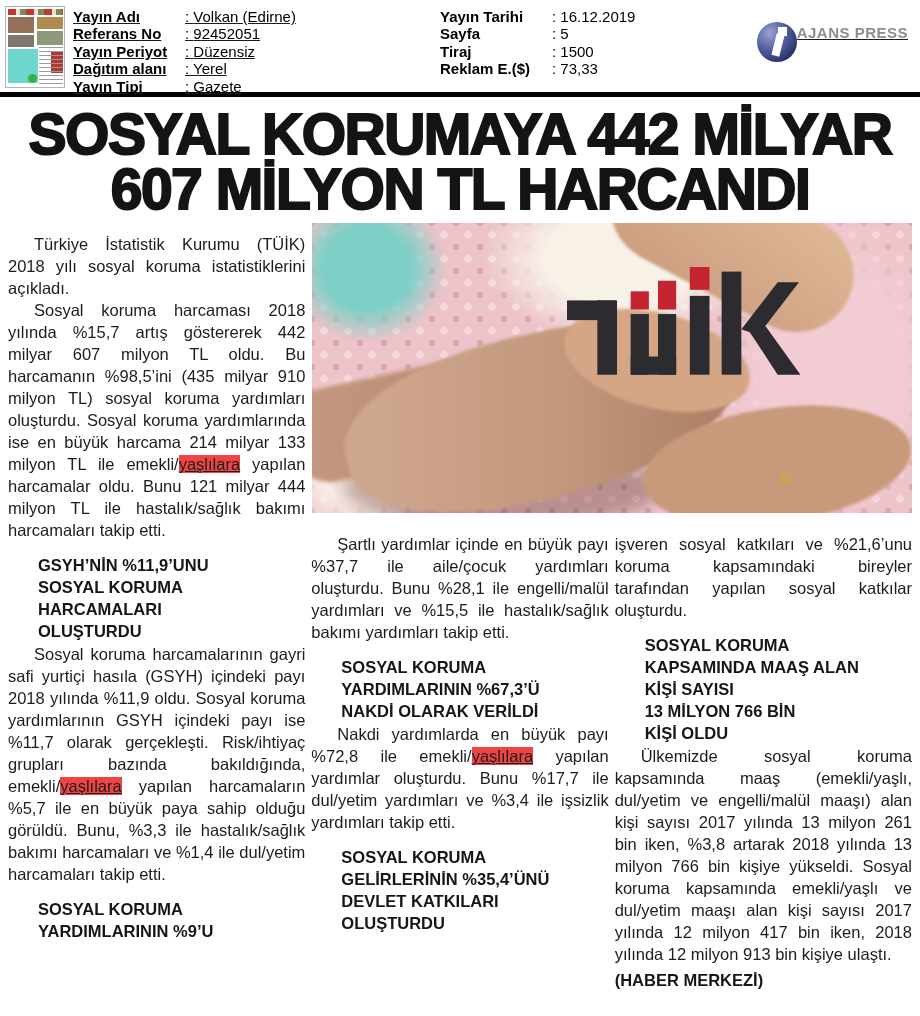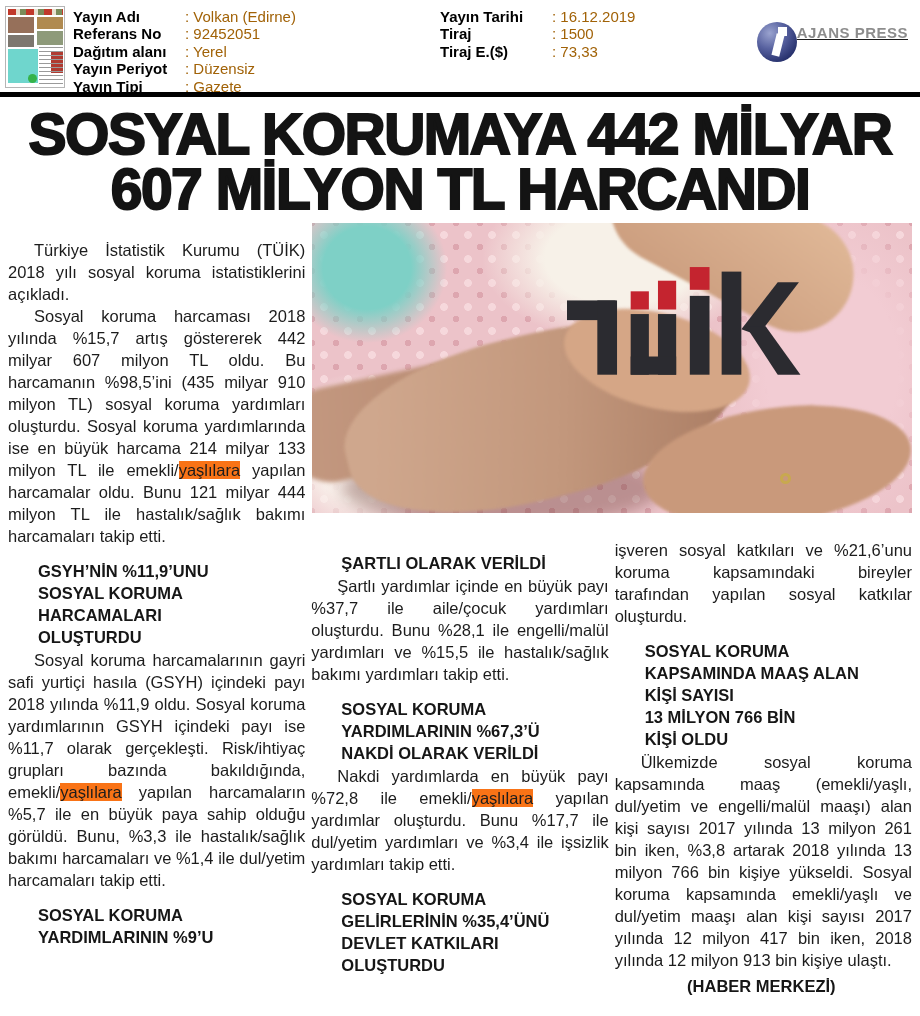--- a/index.html
+++ b/index.html
@@ -15,50 +15,50 @@
   .t2 { left: 2px; top: 10px; width: 26px; height: 16px; background: #96705a; }
   .t3 { left: 31px; top: 10px; width: 26px; height: 12px; background: #b08a50; }
   .t4 { left: 31px; top: 24px; width: 26px; height: 14px; background: #8e9a7a; }
   .t5 { left: 2px; top: 28px; width: 26px; height: 12px; background: #7d776f; }
   .t-cyan { left: 2px; top: 42px; width: 30px; height: 34px; background: #6fd6cd; }
   .t-green { left: 22px; top: 67px; width: 9px; height: 9px; border-radius: 50%; background: #35b34a; }
   .t-red { left: 45px; top: 44px; width: 12px; height: 22px; background: #b03a30; }
   .t-lines { left: 33px; top: 40px; width: 24px; height: 38px; background: repeating-linear-gradient(#9a9a9a 0 1px,transparent 1px 4px); }
 
   .meta-block { position: absolute; top: 8px; font-size: 15px; line-height: 17.4px; }
-  .meta-block.left  { left: 73px;  width: 360px; }
+  .meta-block.left  { left: 73px;  width: 360px; text-decoration: underline; }
   .meta-block.right { left: 440px; width: 340px; }
   .m-row { display: flex; }
   .m-label { font-weight: 700; width: 112px; flex: 0 0 112px; color: #000; }
-  .m-value { color: #a16207; }
+  .m-value { color: #000000; }
   .m-value::before { content: ": "; }
 
   .agency { position: absolute; right: 12px; top: 22px; display: flex; flex-direction: row; align-items: flex-start; text-decoration: underline; }
   .globe { position: relative; width: 40px; height: 40px; border-radius: 50%; margin-left: 16px;
            background: radial-gradient(circle at 32% 28%, #9aa3cf 0%, #57619f 40%, #2a3470 75%, #1d2557 100%); }
   .g-pole { position: absolute; left: 17px; top: 12px; width: 8px; height: 22px; background: #fff; transform: rotate(14deg); }
   .g-dot  { position: absolute; left: 21px; top: 5px; width: 9px; height: 9px; background: #fff; }
   .agency-name { font-size: 15px; font-weight: 700; color: #8d8d8d; letter-spacing: .5px; margin-top: 2px; }
 
   .rule { height: 5px; background: #000; }
 
   
   .headline { text-align: center; font-weight: 700; font-size: 57px; line-height: 55px;
               letter-spacing: -1.5px; color: #141414; -webkit-text-stroke: 2px #141414;
               margin: 10px 0 6px; }
 
   
-  .article { position: relative; display: flex; gap: 6px; padding: 16px 8px; }
+  .article { position: relative; display: flex; gap: 6px; padding: 10px 8px; }
   .col { flex: 1 1 0; font-size: 16.5px; line-height: 22px; }
   .col-offset { margin-top: 300px; }
   .blk.p { text-align: justify; }
   .blk.p.ind { text-indent: 26px; }
   .blk.h { font-weight: 700; padding-left: 30px; margin: 13px 0 1px; color: #161616; }
-  .blk.h.right { padding-left: 0; text-align: center; padding-right: 4px; margin-top: 4px; }
-  .hl { background: #f97316; }
+  .blk.h.right { padding-left: 0; text-align: left; padding-right: 4px; margin-top: 4px; }
+  .hl { background: #ef4444; text-decoration: underline; }
 
   
   .photo { position: absolute; top: 0; left: 312px; right: 8px; height: 290px; overflow: hidden;
            background-color: #ecc3c9;
            background-image:
              radial-gradient(circle, #f6d8dc 22%, rgba(246,216,220,0) 23%),
              radial-gradient(circle, #dda6af 18%, rgba(221,166,175,0) 19%);
            background-size: 24px 24px, 24px 24px;
            background-position: 0 0, 12px 12px; }
   .photo > div { position: absolute; }
@@ -96,43 +96,47 @@
     <div class="meta-block left">
         <div class="m-row">
           <span class="m-label">Yayın Adı</span>
           <span class="m-value">Volkan (Edirne)</span>
         </div>
         <div class="m-row">
           <span class="m-label">Referans No</span>
           <span class="m-value">92452051</span>
         </div>
         <div class="m-row">
+          <span class="m-label">Yayın Periyot</span>
+          <span class="m-value">Düzensiz</span>
+        </div>
+        <div class="m-row">
           <span class="m-label">Dağıtım alanı</span>
           <span class="m-value">Yerel</span>
         </div>
         <div class="m-row">
-          <span class="m-label">Yayın Periyot</span>
-          <span class="m-value">Düzensiz</span>
-        </div>
-        <div class="m-row">
           <span class="m-label">Yayın Tipi</span>
           <span class="m-value">Gazete</span>
         </div>
       </div>
     <div class="meta-block right">
         <div class="m-row">
           <span class="m-label">Yayın Tarihi</span>
           <span class="m-value">16.12.2019</span>
         </div>
         <div class="m-row">
+          <span class="m-label">Sayfa</span>
+          <span class="m-value">5</span>
+        </div>
+        <div class="m-row">
           <span class="m-label">Tiraj</span>
           <span class="m-value">1500</span>
         </div>
         <div class="m-row">
-          <span class="m-label">Tiraj E.($)</span>
+          <span class="m-label">Reklam E.($)</span>
           <span class="m-value">73,33</span>
         </div>
       </div>
     <div class="agency">
       <div class="globe">
         <div class="g-dot"></div>
         <div class="g-pole"></div>
       </div>
       <div class="agency-name">AJANS PRESS</div>
     </div>
@@ -183,21 +187,20 @@
     </div>
 
     <div class="col">
         <p class="blk p ind"><span>Türkiye İstatistik Kurumu (TÜİK) 2018 yılı sosyal koruma istatistiklerini açıkladı.</span></p>
         <p class="blk p ind"><span>Sosyal koruma harcaması 2018 yılında %15,7 artış göstererek 442 milyar 607 milyon TL oldu. Bu harcamanın %98,5’ini (435 milyar 910 milyon TL) sosyal koruma yardımları oluşturdu. Sosyal koruma yardımlarında ise en büyük harcama 214 milyar 133 milyon TL ile emekli/</span><span class="hl">yaşlılara</span><span> yapılan harcamalar oldu. Bunu 121 milyar 444 milyon TL ile hastalık/sağlık bakımı harcamaları takip etti.</span></p>
         <div class="blk h">GSYH’NİN %11,9’UNU<br>SOSYAL KORUMA<br>HARCAMALARI<br>OLUŞTURDU</div>
         <p class="blk p ind"><span>Sosyal koruma harcamalarının gayri safi yurtiçi hasıla (GSYH) içindeki payı 2018 yılında %11,9 oldu. Sosyal koruma yardımlarının GSYH içindeki payı ise %11,7 olarak gerçekleşti. Risk/ihtiyaç grupları bazında bakıldığında, emekli/</span><span class="hl">yaşlılara</span><span> yapılan harcamaların %5,7 ile en büyük paya sahip olduğu görüldü. Bunu, %3,3 ile hastalık/sağlık bakımı harcamaları ve %1,4 ile dul/yetim harcamaları takip etti.</span></p>
         <div class="blk h">SOSYAL KORUMA<br>YARDIMLARININ %9’U</div>
       </div>
     <div class="col col-offset">
-        <div class="blk h">ŞARTLI OLARAK VERİLDİ</div>
         <p class="blk p ind"><span>Şartlı yardımlar içinde en büyük payı %37,7 ile aile/çocuk yardımları oluşturdu. Bunu %28,1 ile engelli/malül yardımları ve %15,5 ile hastalık/sağlık bakımı yardımları takip etti.</span></p>
         <div class="blk h">SOSYAL KORUMA<br>YARDIMLARININ %67,3’Ü<br>NAKDİ OLARAK VERİLDİ</div>
         <p class="blk p ind"><span>Nakdi yardımlarda en büyük payı %72,8 ile emekli/</span><span class="hl">yaşlılara</span><span> yapılan yardımlar oluşturdu. Bunu %17,7 ile dul/yetim yardımları ve %3,4 ile işsizlik yardımları takip etti.</span></p>
         <div class="blk h">SOSYAL KORUMA<br>GELİRLERİNİN %35,4’ÜNÜ<br>DEVLET KATKILARI<br>OLUŞTURDU</div>
       </div>
     <div class="col col-offset">
         <p class="blk p"><span>işveren sosyal katkıları ve %21,6’unu koruma kapsamındaki bireyler tarafından yapılan sosyal katkılar oluşturdu.</span></p>
         <div class="blk h">SOSYAL KORUMA<br>KAPSAMINDA MAAŞ ALAN<br>KİŞİ SAYISI<br>13 MİLYON 766 BİN<br>KİŞİ OLDU</div>
         <p class="blk p ind"><span>Ülkemizde sosyal koruma kapsamında maaş (emekli/yaşlı, dul/yetim ve engelli/malül maaşı) alan kişi sayısı 2017 yılında 13 milyon 261 bin iken, %3,8 artarak 2018 yılında 13 milyon 766 bin kişiye yükseldi. Sosyal koruma kapsamında emekli/yaşlı ve dul/yetim maaşı alan kişi sayısı 2017 yılında 12 milyon 417 bin iken, 2018 yılında 12 milyon 913 bin kişiye ulaştı.</span></p>
         <div class="blk h right">(HABER MERKEZİ)</div>

